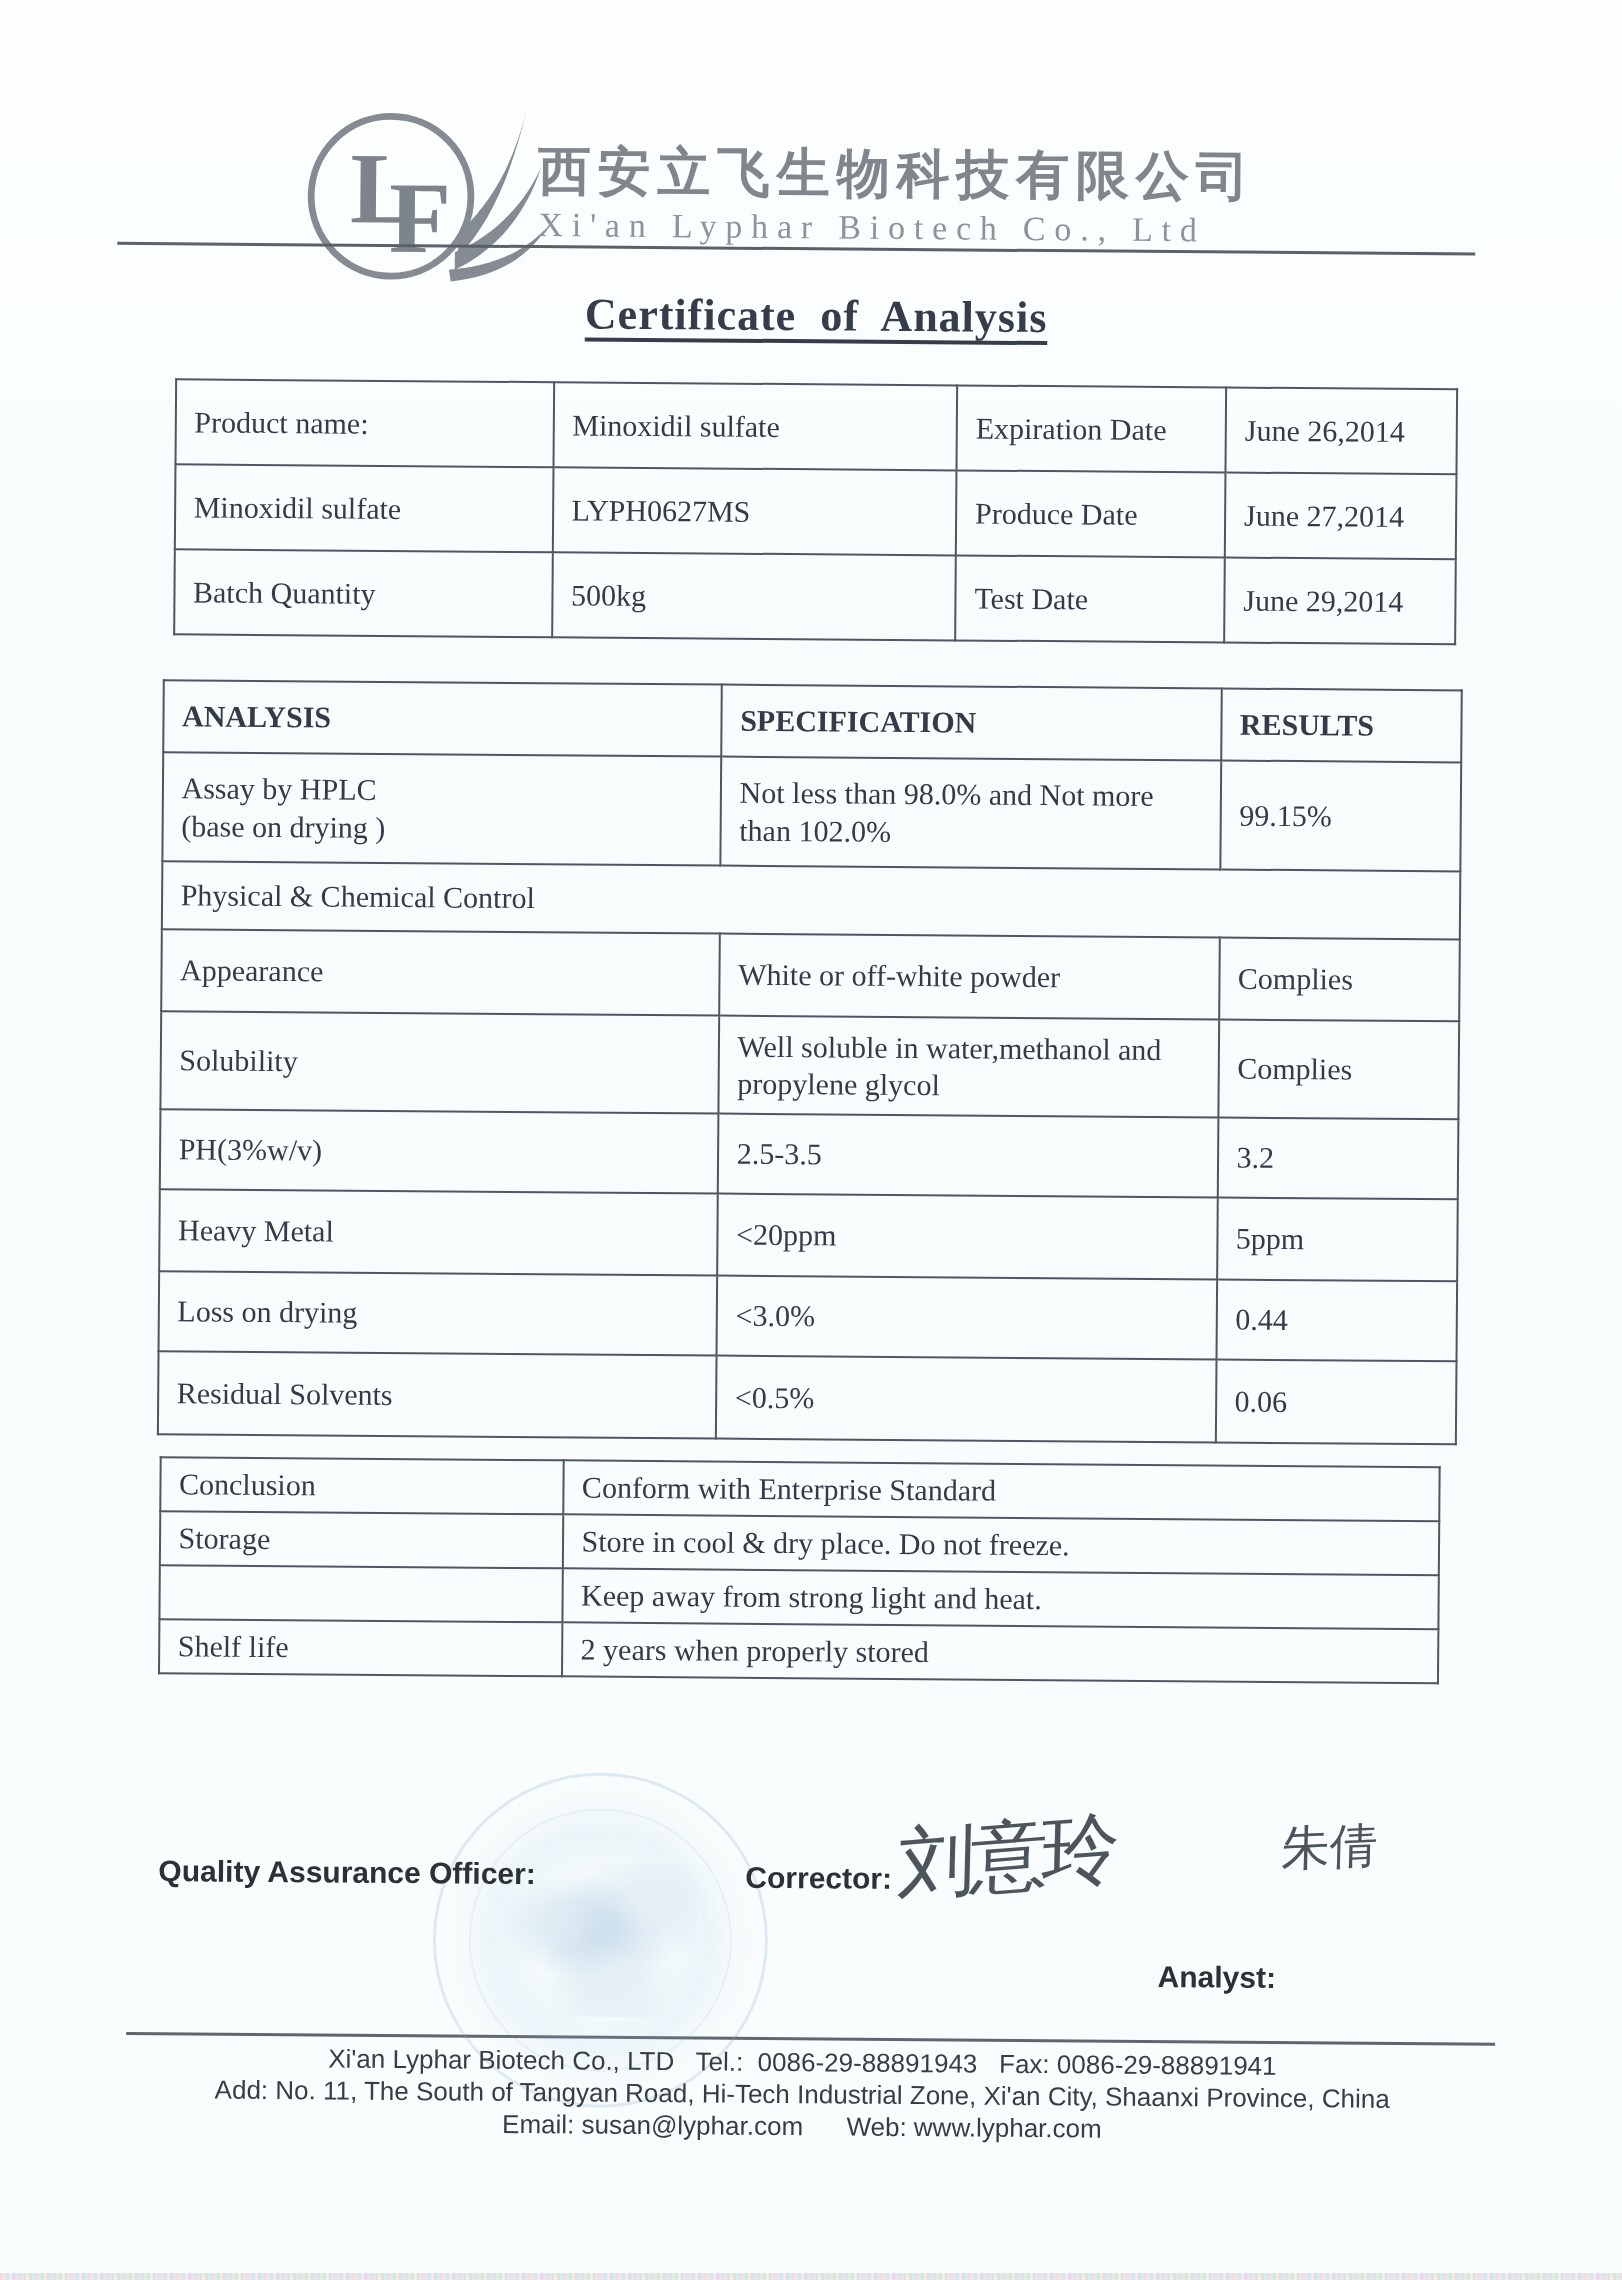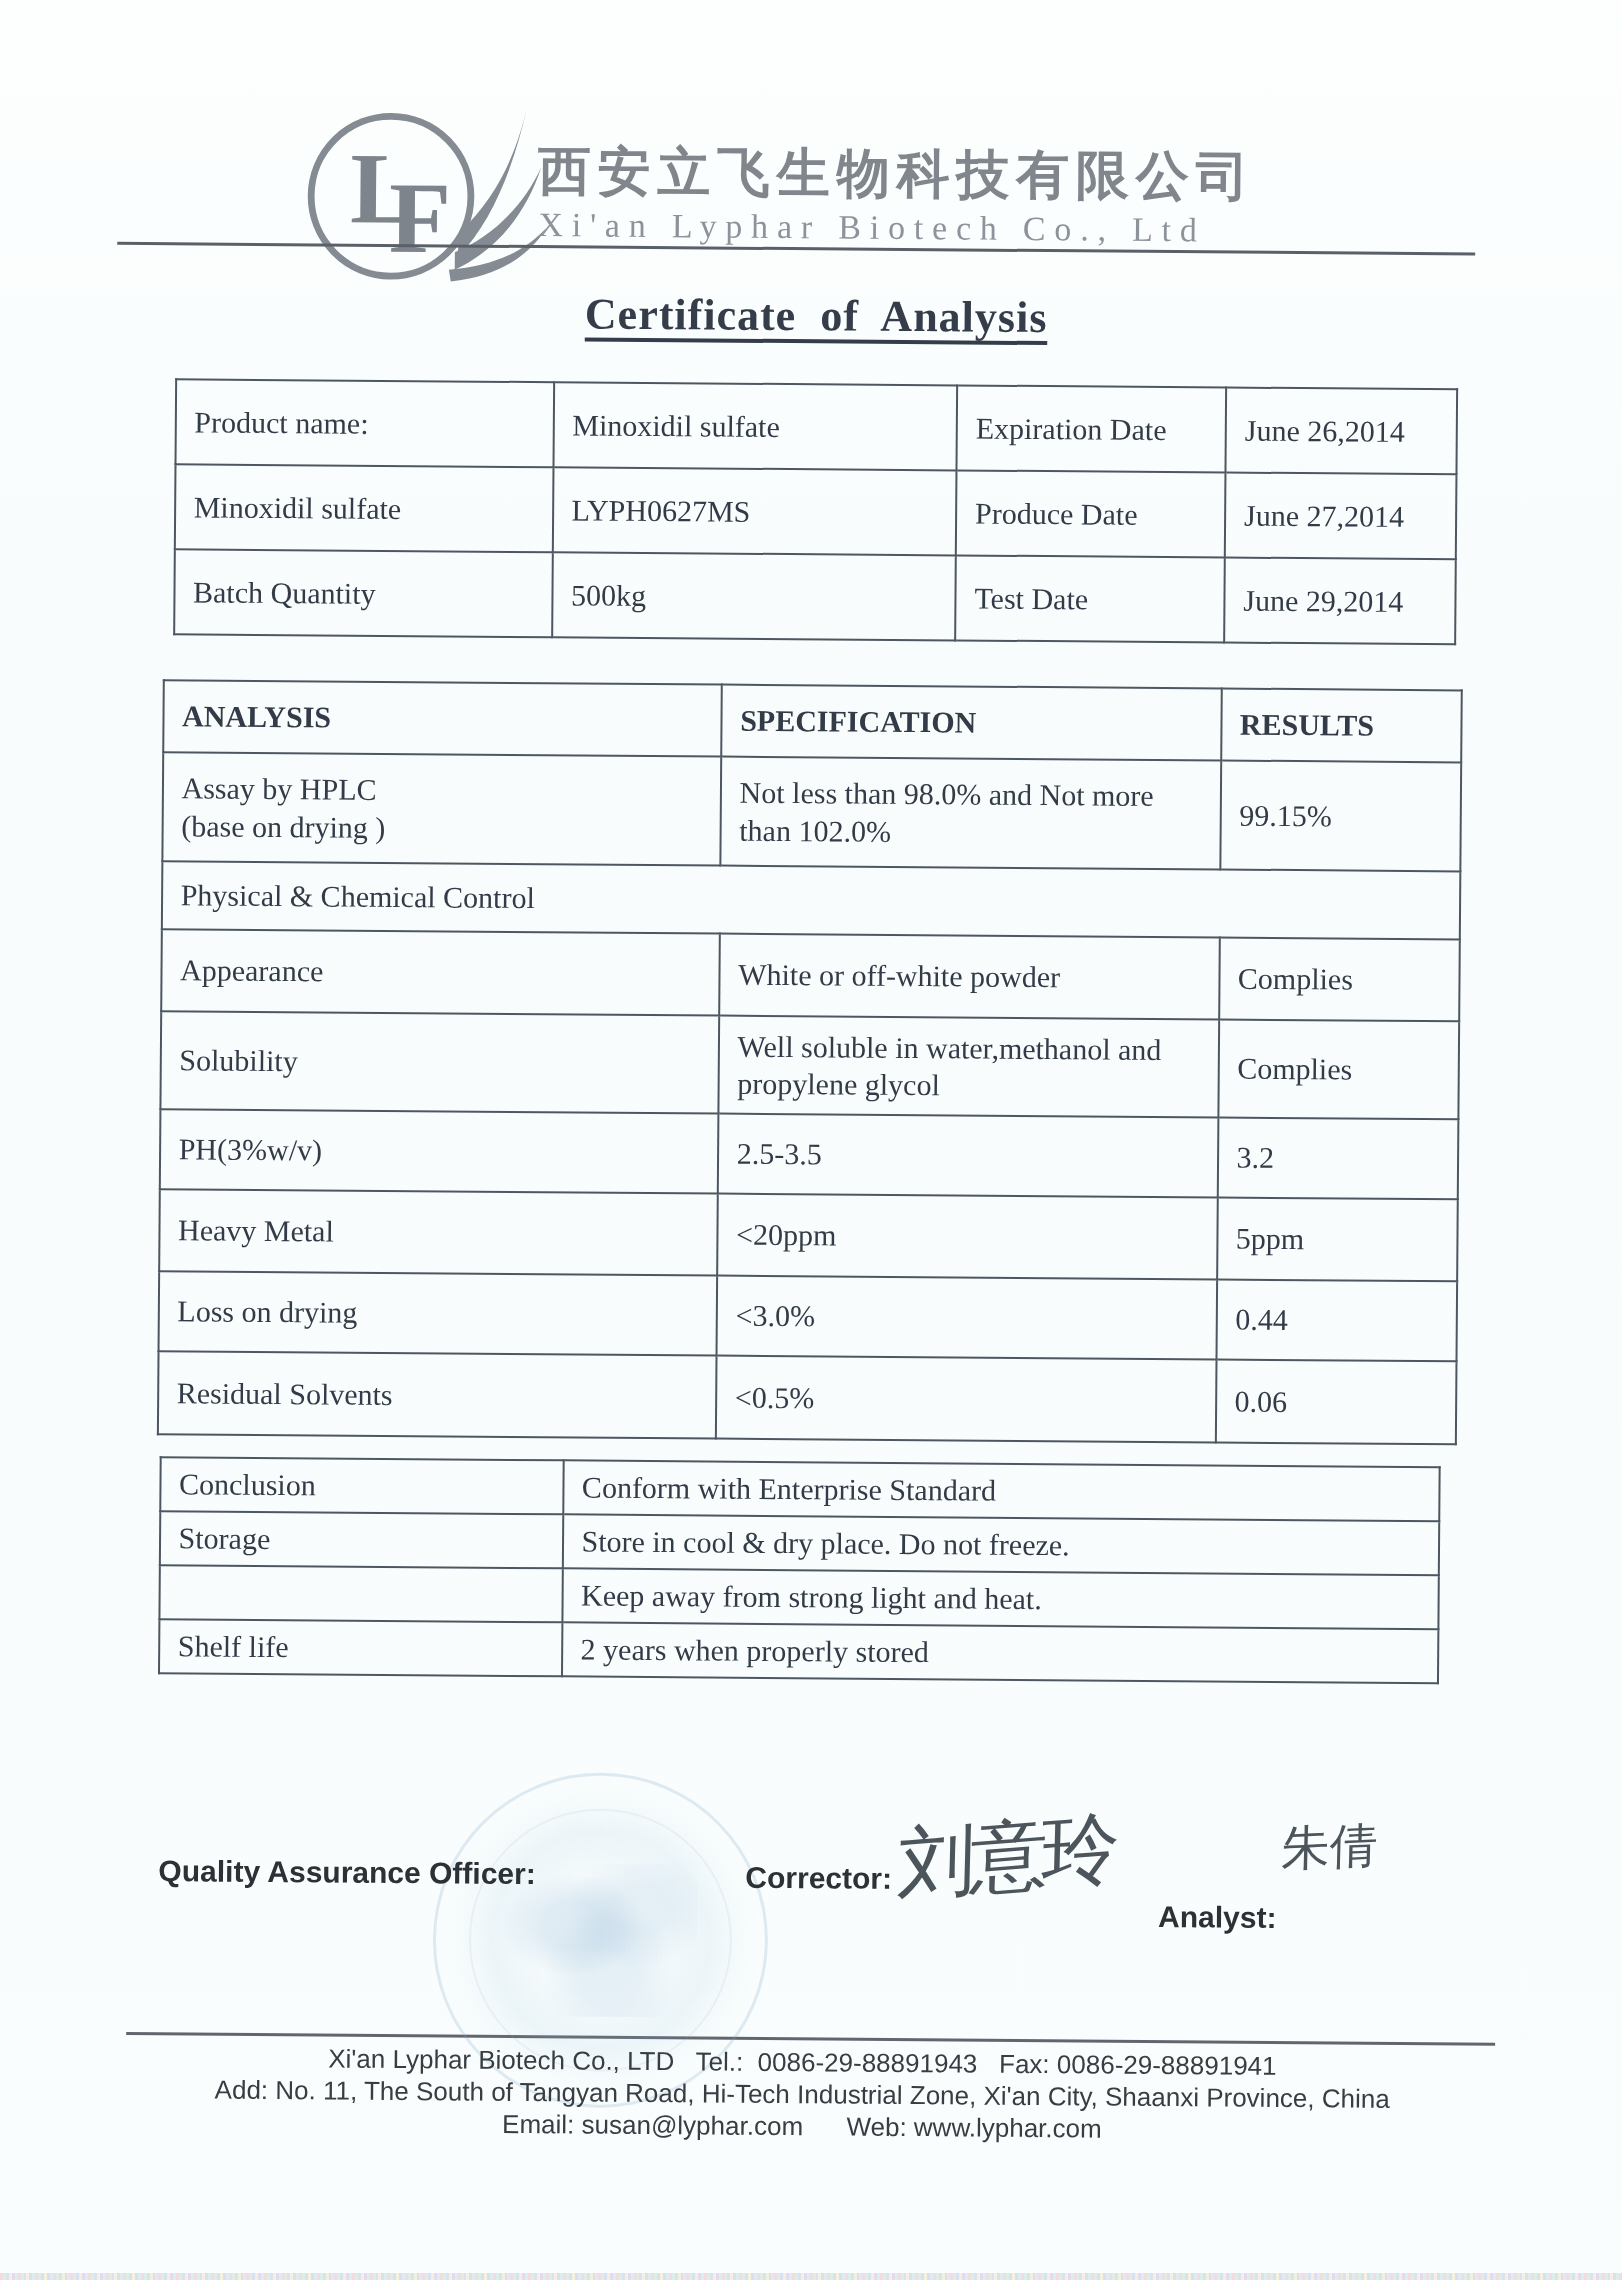--- a/index.html
+++ b/index.html
@@ -103,21 +103,21 @@
 
   
   .sig-label {
     position: absolute;
     font-family: "Liberation Sans", sans-serif;
     font-weight: bold; font-size: 30px; color: #2c3136;
     z-index: 2;
   }
   .qa-label { left: 166px; top: 1858px; }
   .corrector-label { left: 753px; top: 1860px; }
-  .analyst-label { left: 1166px; top: 1896px; }
+  .analyst-label { left: 1166px; top: 1956px; }
   .signature {
     position: absolute;
     font-family: "Liberation Serif", serif;
     color: #4d555c;
     z-index: 2;
   }
   .corrector-sig {
     left: 905px; top: 1802px;
     font-size: 78px;
     transform: rotate(-5deg) skewX(-6deg);

